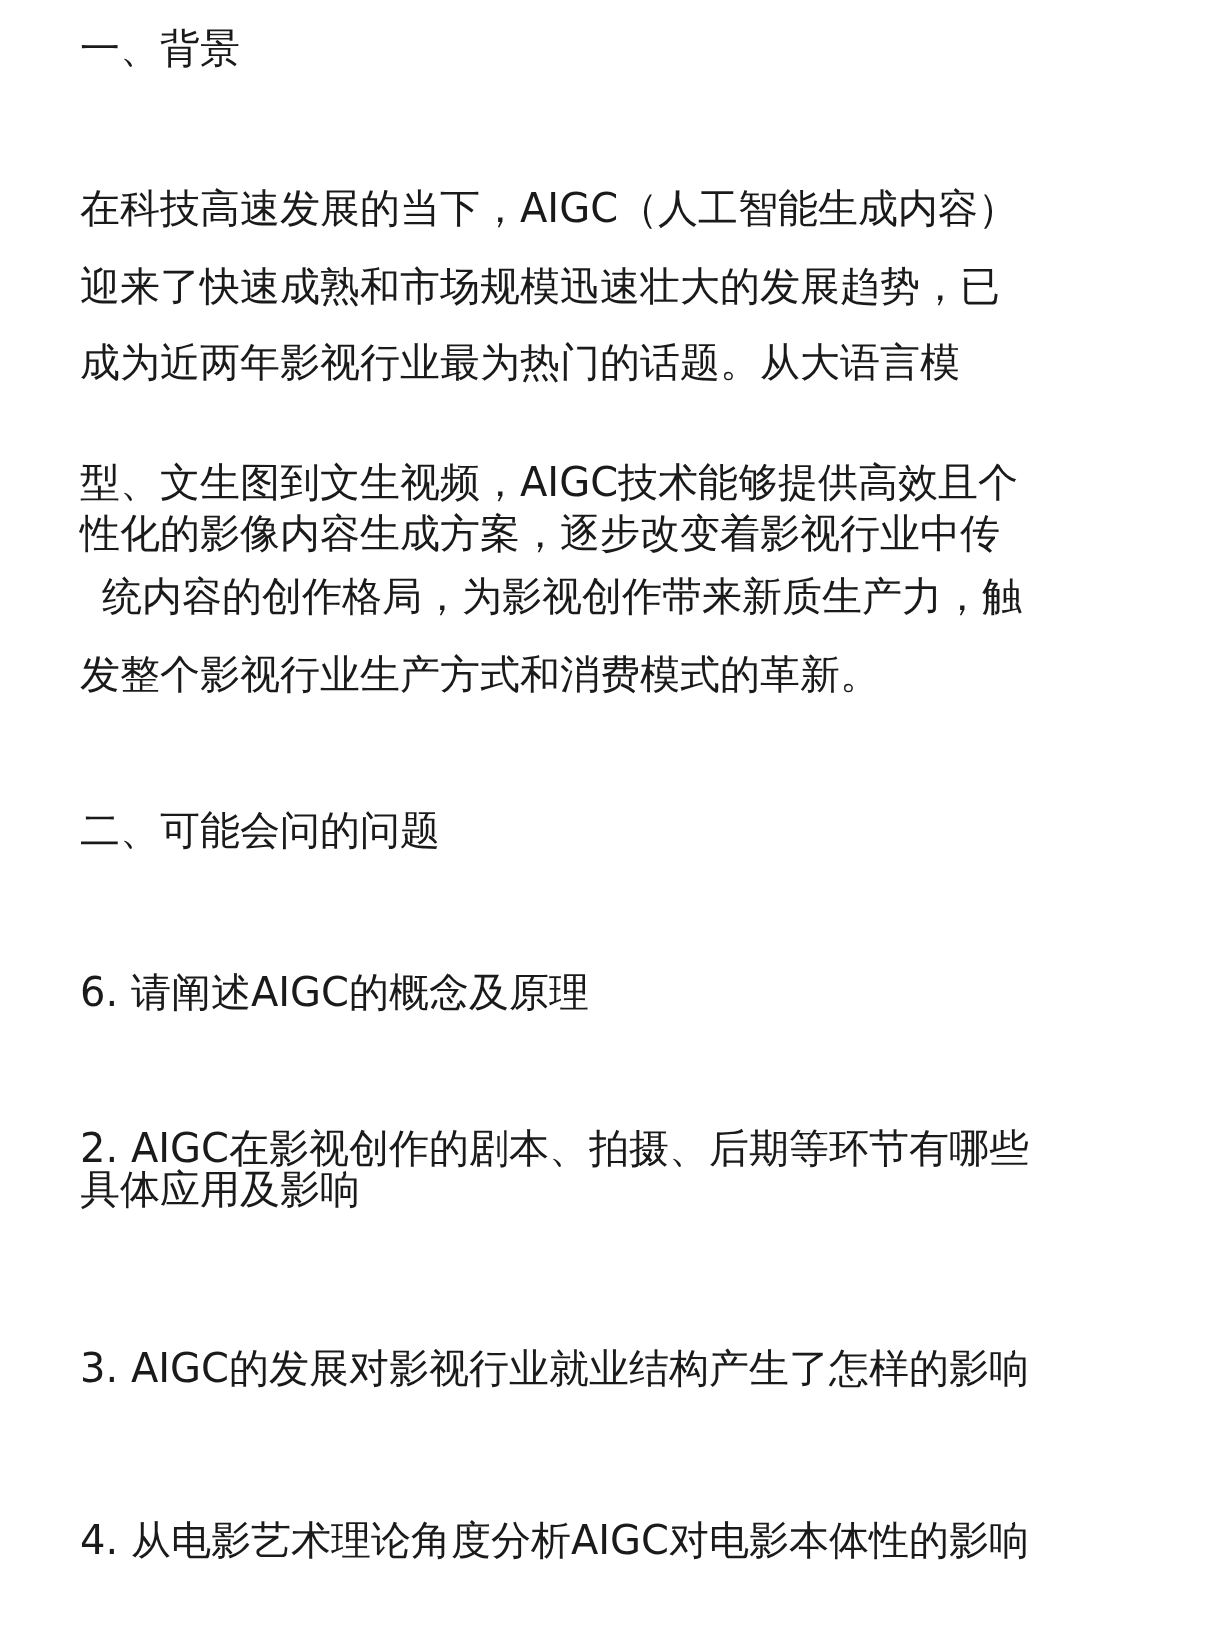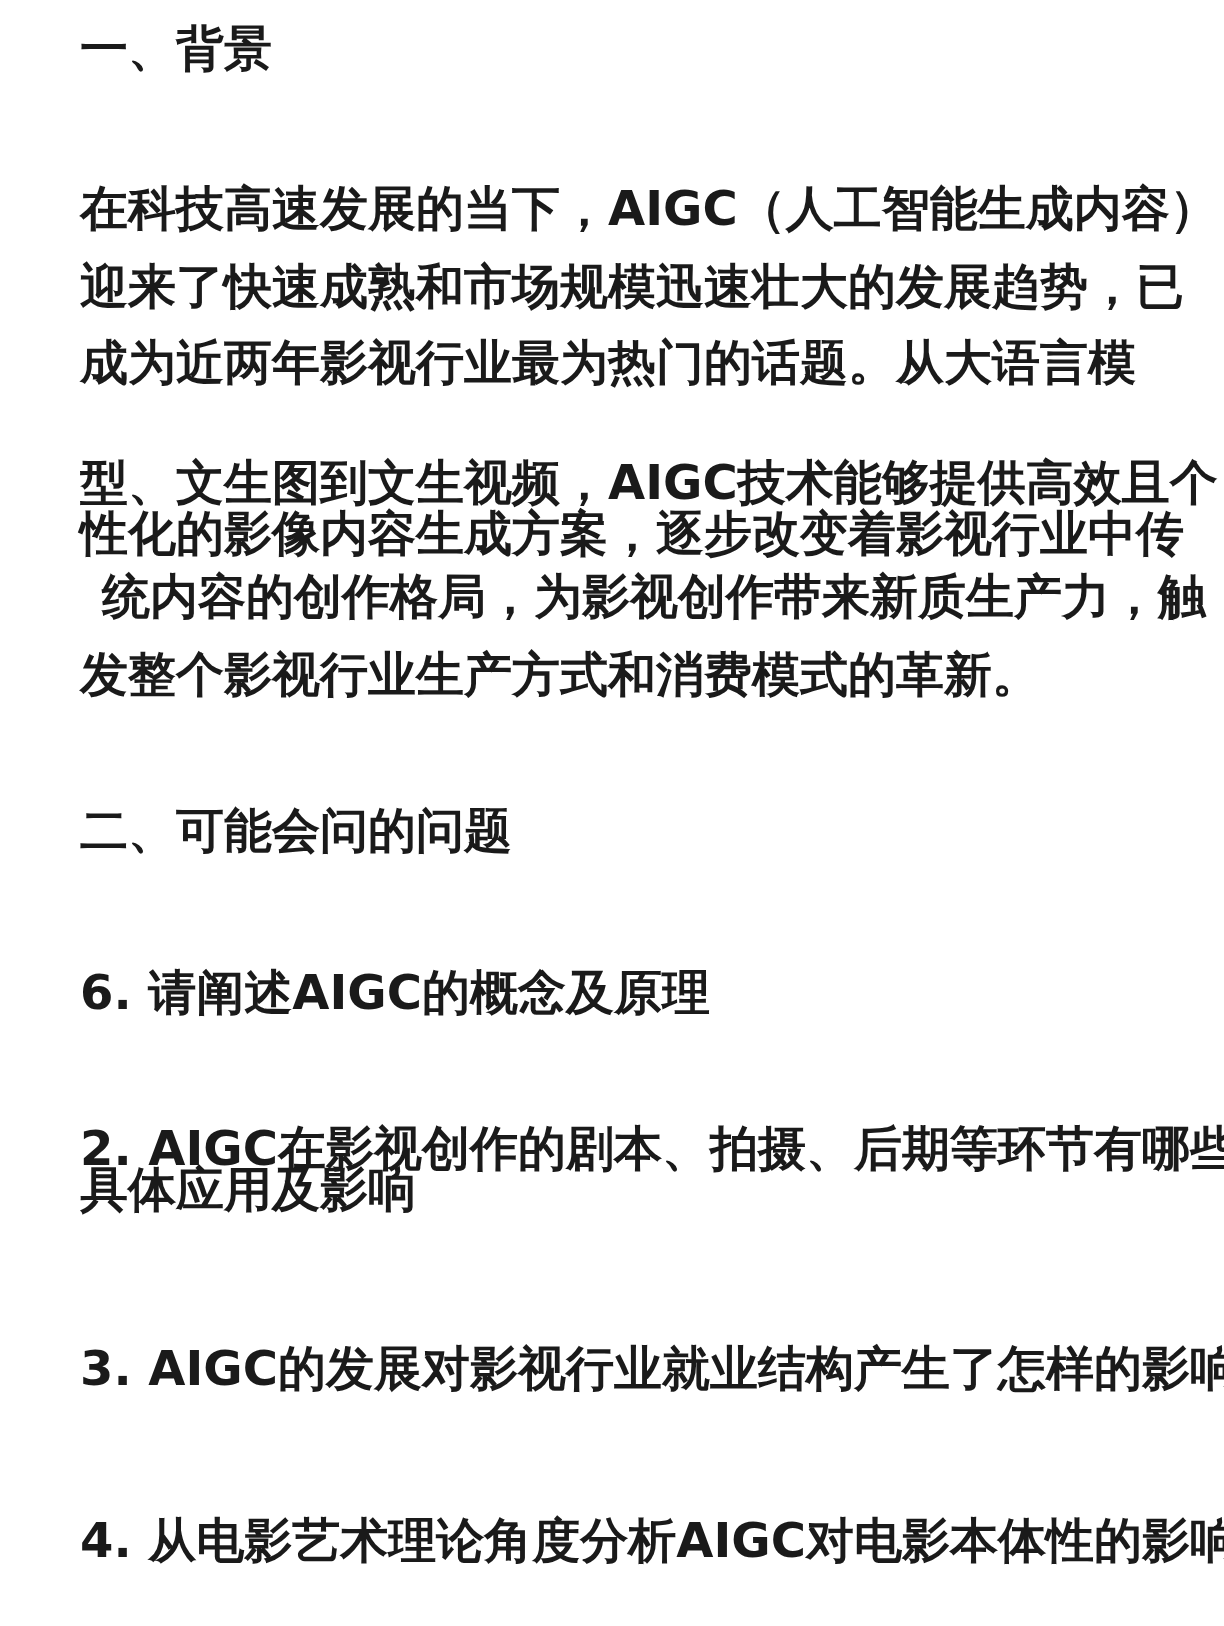--- a/index.html
+++ b/index.html
@@ -12,22 +12,22 @@
     height: 1626px;
     position: relative;
     overflow: hidden;
     font-family: "DejaVu Sans", "Liberation Sans", sans-serif;
     color: #1a1a1a;
   }
   .line {
     position: absolute;
     left: 80px;
     white-space: nowrap;
-    font-size: 48px;
-    font-weight: bold;
+    font-size: 40px;
+    font-weight: normal;
     line-height: 50px;
     letter-spacing: 0px;
   }
 </style>
 </head>
 <body>
 
 <div>
 
   <div class="line" style="top:23px;">一、背景</div>

